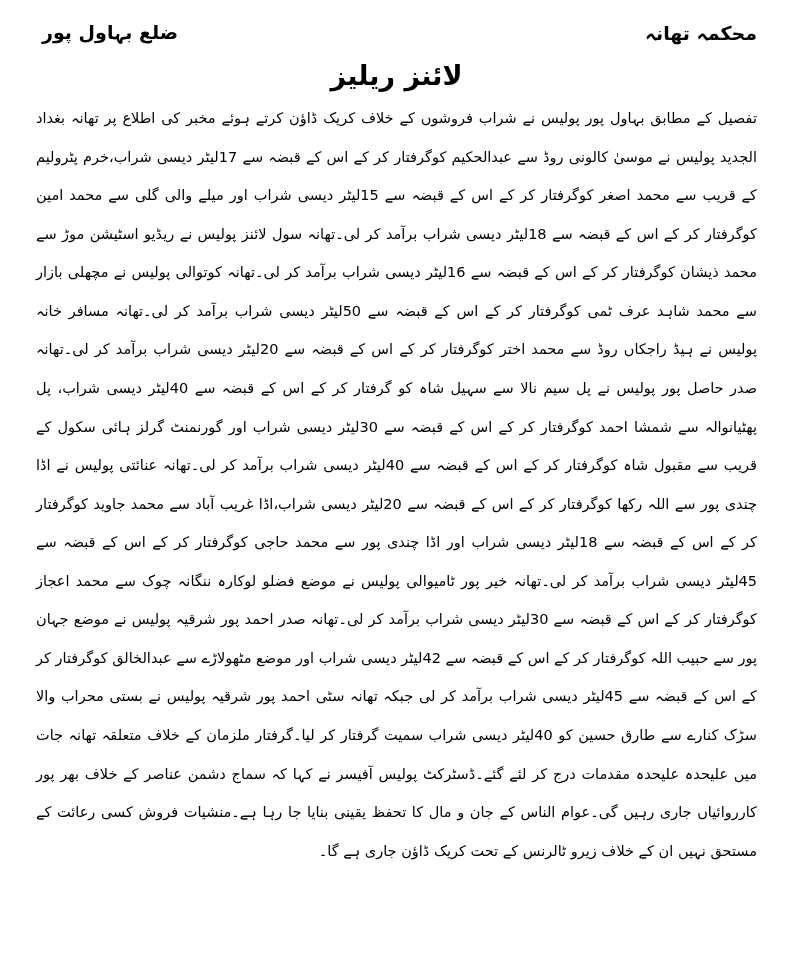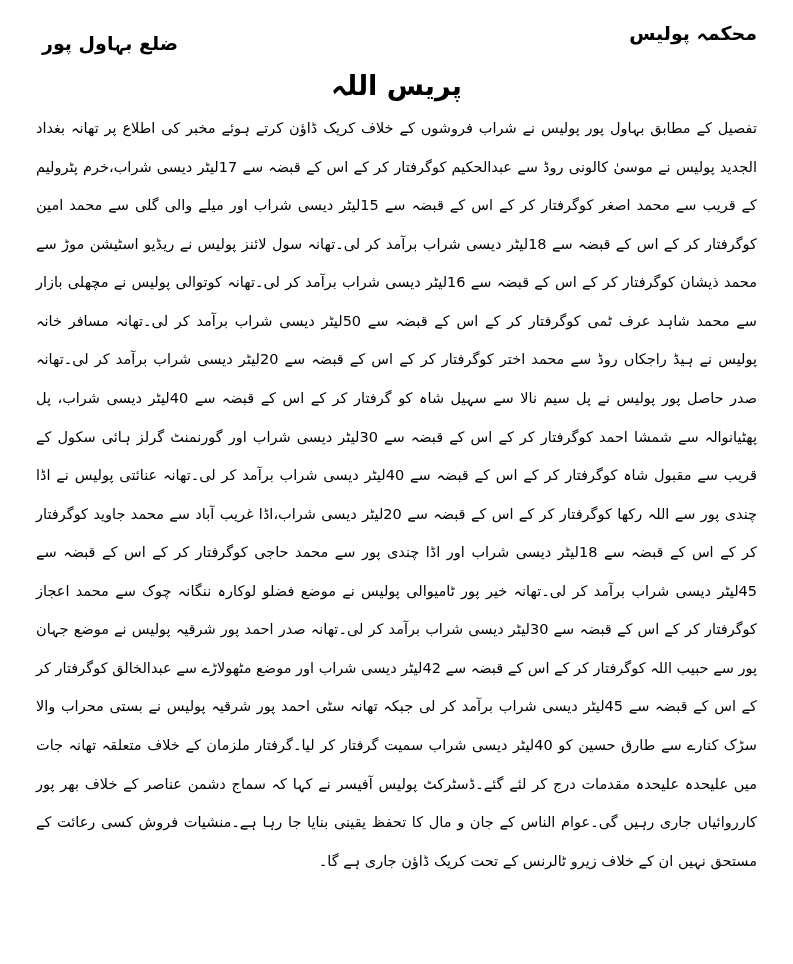--- a/index.html
+++ b/index.html
@@ -26,21 +26,21 @@
     display: flex;
     justify-content: space-between;
     align-items: flex-start;
     font-weight: bold;
     font-size: 19px;
   }
   .department {
     margin-top: 2px;
   }
   .district {
-    margin-top: 12px;
+    margin-top: 1px;
     margin-left: 6px;
   }
   .title {
     text-align: center;
     font-size: 27px;
     font-weight: bold;
     margin: 16px 0 8px 0;
     letter-spacing: 1px;
   }
   .lead {
@@ -59,22 +59,22 @@
     text-align: justify;
     margin: 6px 0 0 0;
   }
 </style>
 </head>
 <body>
 
 <div class="page">
 
   <div class="header-row">
-    <div class="department">محکمہ پولیس</div>
+    <div class="department">محکمہ تھانہ</div>
     <div class="district">ضلع بہاول پور</div>
   </div>
 
-  <div class="title">پریس اللہ</div>
+  <div class="title">لائنز ریلیز</div>
 
 
   <p class="body-text">تفصیل کے مطابق بہاول پور پولیس نے شراب فروشوں کے خلاف کریک ڈاؤن کرتے ہوئے مخبر کی اطلاع پر تھانہ بغداد الجدید پولیس نے موسیٰ کالونی روڈ سے عبدالحکیم کوگرفتار کر کے اس کے قبضہ سے 17لیٹر دیسی شراب،خرم پٹرولیم کے قریب سے محمد اصغر کوگرفتار کر کے اس کے قبضہ سے 15لیٹر دیسی شراب اور میلے والی گلی سے محمد امین کوگرفتار کر کے اس کے قبضہ سے 18لیٹر دیسی شراب برآمد کر لی۔تھانہ سول لائنز پولیس نے ریڈیو اسٹیشن موڑ سے محمد ذیشان کوگرفتار کر کے اس کے قبضہ سے 16لیٹر دیسی شراب برآمد کر لی۔تھانہ کوتوالی پولیس نے مچھلی بازار سے محمد شاہد عرف ٹمی کوگرفتار کر کے اس کے قبضہ سے 50لیٹر دیسی شراب برآمد کر لی۔تھانہ مسافر خانہ پولیس نے ہیڈ راجکاں روڈ سے محمد اختر کوگرفتار کر کے اس کے قبضہ سے 20لیٹر دیسی شراب برآمد کر لی۔تھانہ صدر حاصل پور پولیس نے پل سیم نالا سے سہیل شاہ کو گرفتار کر کے اس کے قبضہ سے 40لیٹر دیسی شراب، پل پھٹیانوالہ سے شمشا احمد کوگرفتار کر کے اس کے قبضہ سے 30لیٹر دیسی شراب اور گورنمنٹ گرلز ہائی سکول کے قریب سے مقبول شاہ کوگرفتار کر کے اس کے قبضہ سے 40لیٹر دیسی شراب برآمد کر لی۔تھانہ عنائتی پولیس نے اڈا چندی پور سے اللہ رکھا کوگرفتار کر کے اس کے قبضہ سے 20لیٹر دیسی شراب،اڈا غریب آباد سے محمد جاوید کوگرفتار کر کے اس کے قبضہ سے 18لیٹر دیسی شراب اور اڈا چندی پور سے محمد حاجی کوگرفتار کر کے اس کے قبضہ سے 45لیٹر دیسی شراب برآمد کر لی۔تھانہ خیر پور ٹامیوالی پولیس نے موضع فضلو لوکارہ ننگانہ چوک سے محمد اعجاز کوگرفتار کر کے اس کے قبضہ سے 30لیٹر دیسی شراب برآمد کر لی۔تھانہ صدر احمد پور شرقیہ پولیس نے موضع جہان پور سے حبیب اللہ کوگرفتار کر کے اس کے قبضہ سے 42لیٹر دیسی شراب اور موضع مٹھولاڑے سے عبدالخالق کوگرفتار کر کے اس کے قبضہ سے 45لیٹر دیسی شراب برآمد کر لی جبکہ تھانہ سٹی احمد پور شرقیہ پولیس نے بستی محراب والا سڑک کنارے سے طارق حسین کو 40لیٹر دیسی شراب سمیت گرفتار کر لیا۔گرفتار ملزمان کے خلاف متعلقہ تھانہ جات میں علیحدہ علیحدہ مقدمات درج کر لئے گئے۔ڈسٹرکٹ پولیس آفیسر نے کہا کہ سماج دشمن عناصر کے خلاف بھر پور کارروائیاں جاری رہیں گی۔عوام الناس کے جان و مال کا تحفظ یقینی بنایا جا رہا ہے۔منشیات فروش کسی رعائت کے مستحق نہیں ان کے خلاف زیرو ٹالرنس کے تحت کریک ڈاؤن جاری ہے گا۔</p>
 
 </div>
 
 </body></html>

